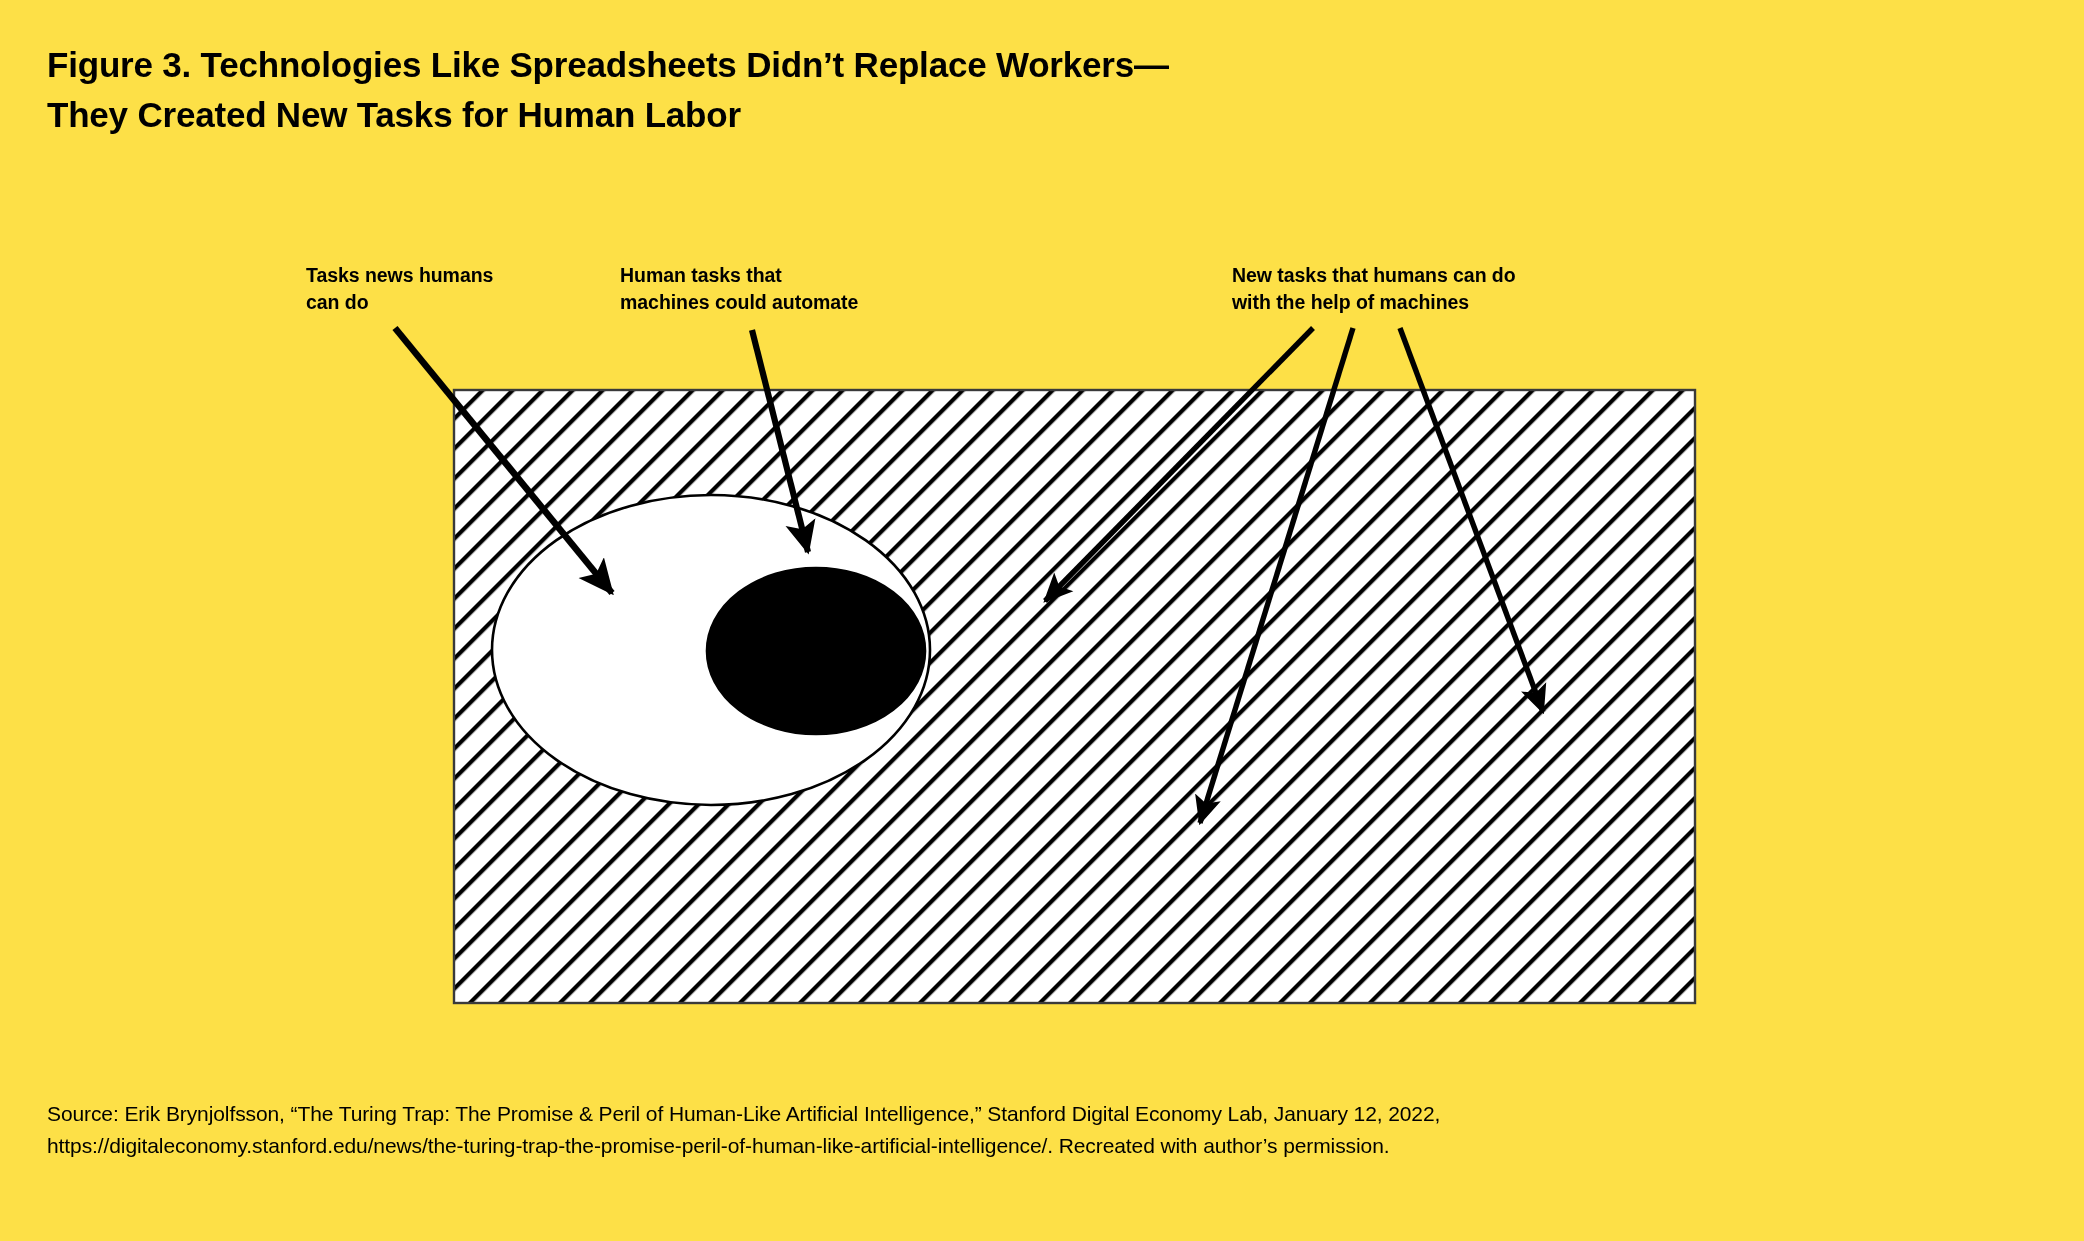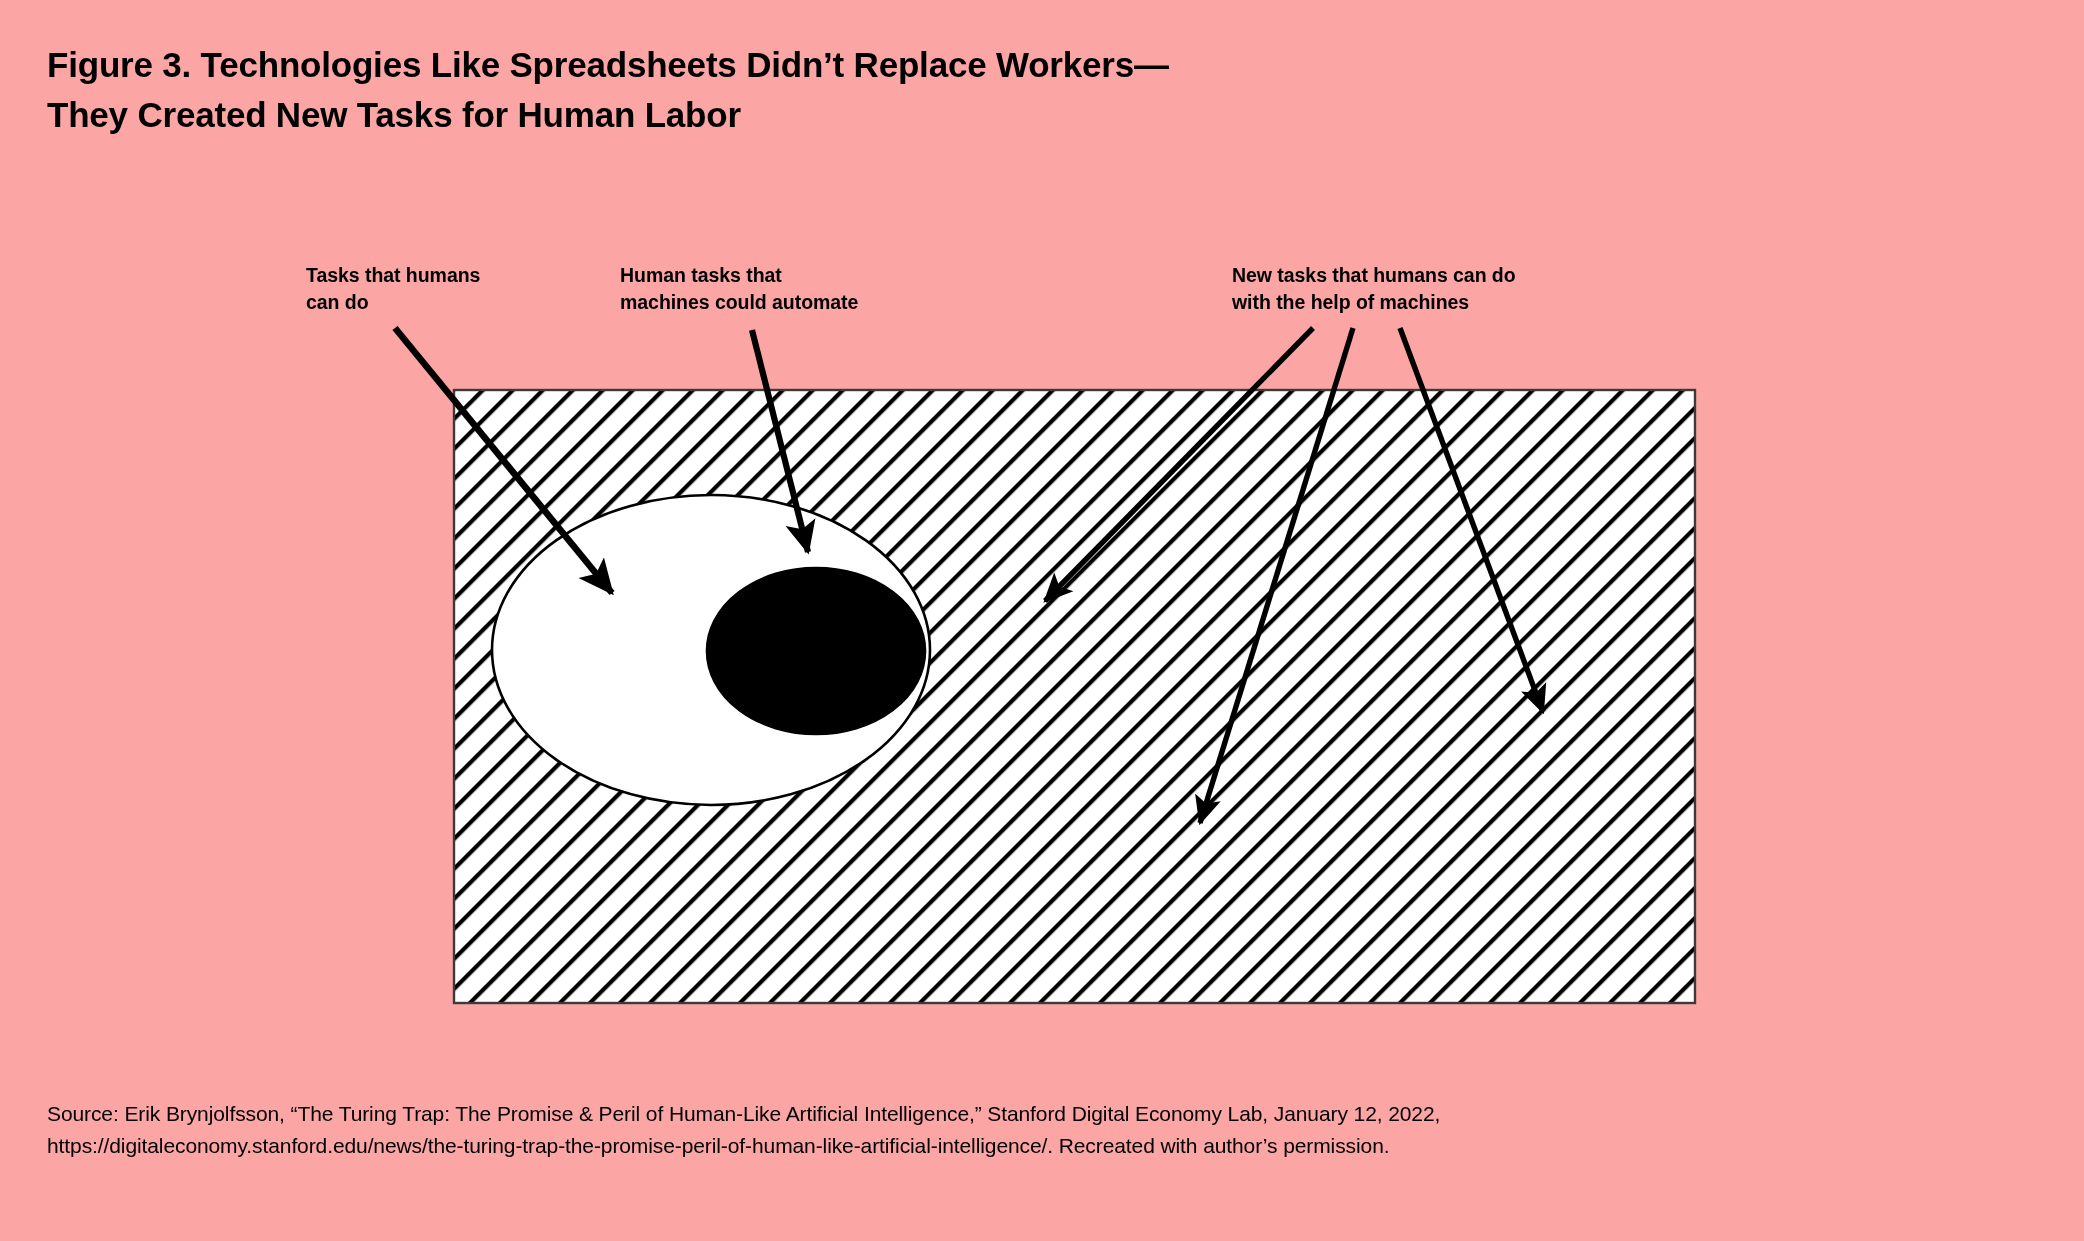--- a/index.html
+++ b/index.html
@@ -8,21 +8,21 @@
     background: #ffffff;
   }
   body {
     font-family: "Liberation Sans", sans-serif;
     color: #000000;
   }
   #page {
     position: relative;
     width: 2084px;
     height: 1241px;
-    background: #fca5a5;
+    background: #fde047;
     overflow: hidden;
   }
 
   
   #figure-title {
     position: absolute;
     left: 47px;
     top: 40px;
     width: 1640px;
     font-size: 35px;
@@ -100,21 +100,21 @@
 
     <line x1="752" y1="330" x2="808" y2="552" stroke="#000000" stroke-width="6.2" marker-end="url(#arrowhead)"></line>
 
     <line x1="1313" y1="328" x2="1045" y2="601" stroke="#000000" stroke-width="5.4" marker-end="url(#arrowhead)"></line>
 
     <line x1="1353" y1="328" x2="1200" y2="823" stroke="#000000" stroke-width="5.4" marker-end="url(#arrowhead)"></line>
 
     <line x1="1400" y1="328" x2="1543" y2="712" stroke="#000000" stroke-width="5.4" marker-end="url(#arrowhead)"></line>
   </svg>
 
-  <div class="callout-label" id="callout-0">Tasks that humans
+  <div class="callout-label" id="callout-0">Tasks news humans
 can do</div>
 
   <div class="callout-label" id="callout-2">New tasks that humans can do
 with the help of machines</div>
 
   <div class="callout-label" id="callout-1">Human tasks that
 machines could automate</div>
 
   <div id="source-note">Source: Erik Brynjolfsson, “The Turing Trap: The Promise &amp; Peril of Human-Like Artificial Intelligence,” Stanford Digital Economy Lab, January 12, 2022,
 https://digitaleconomy.stanford.edu/news/the-turing-trap-the-promise-peril-of-human-like-artificial-intelligence/. Recreated with author’s permission.</div>

